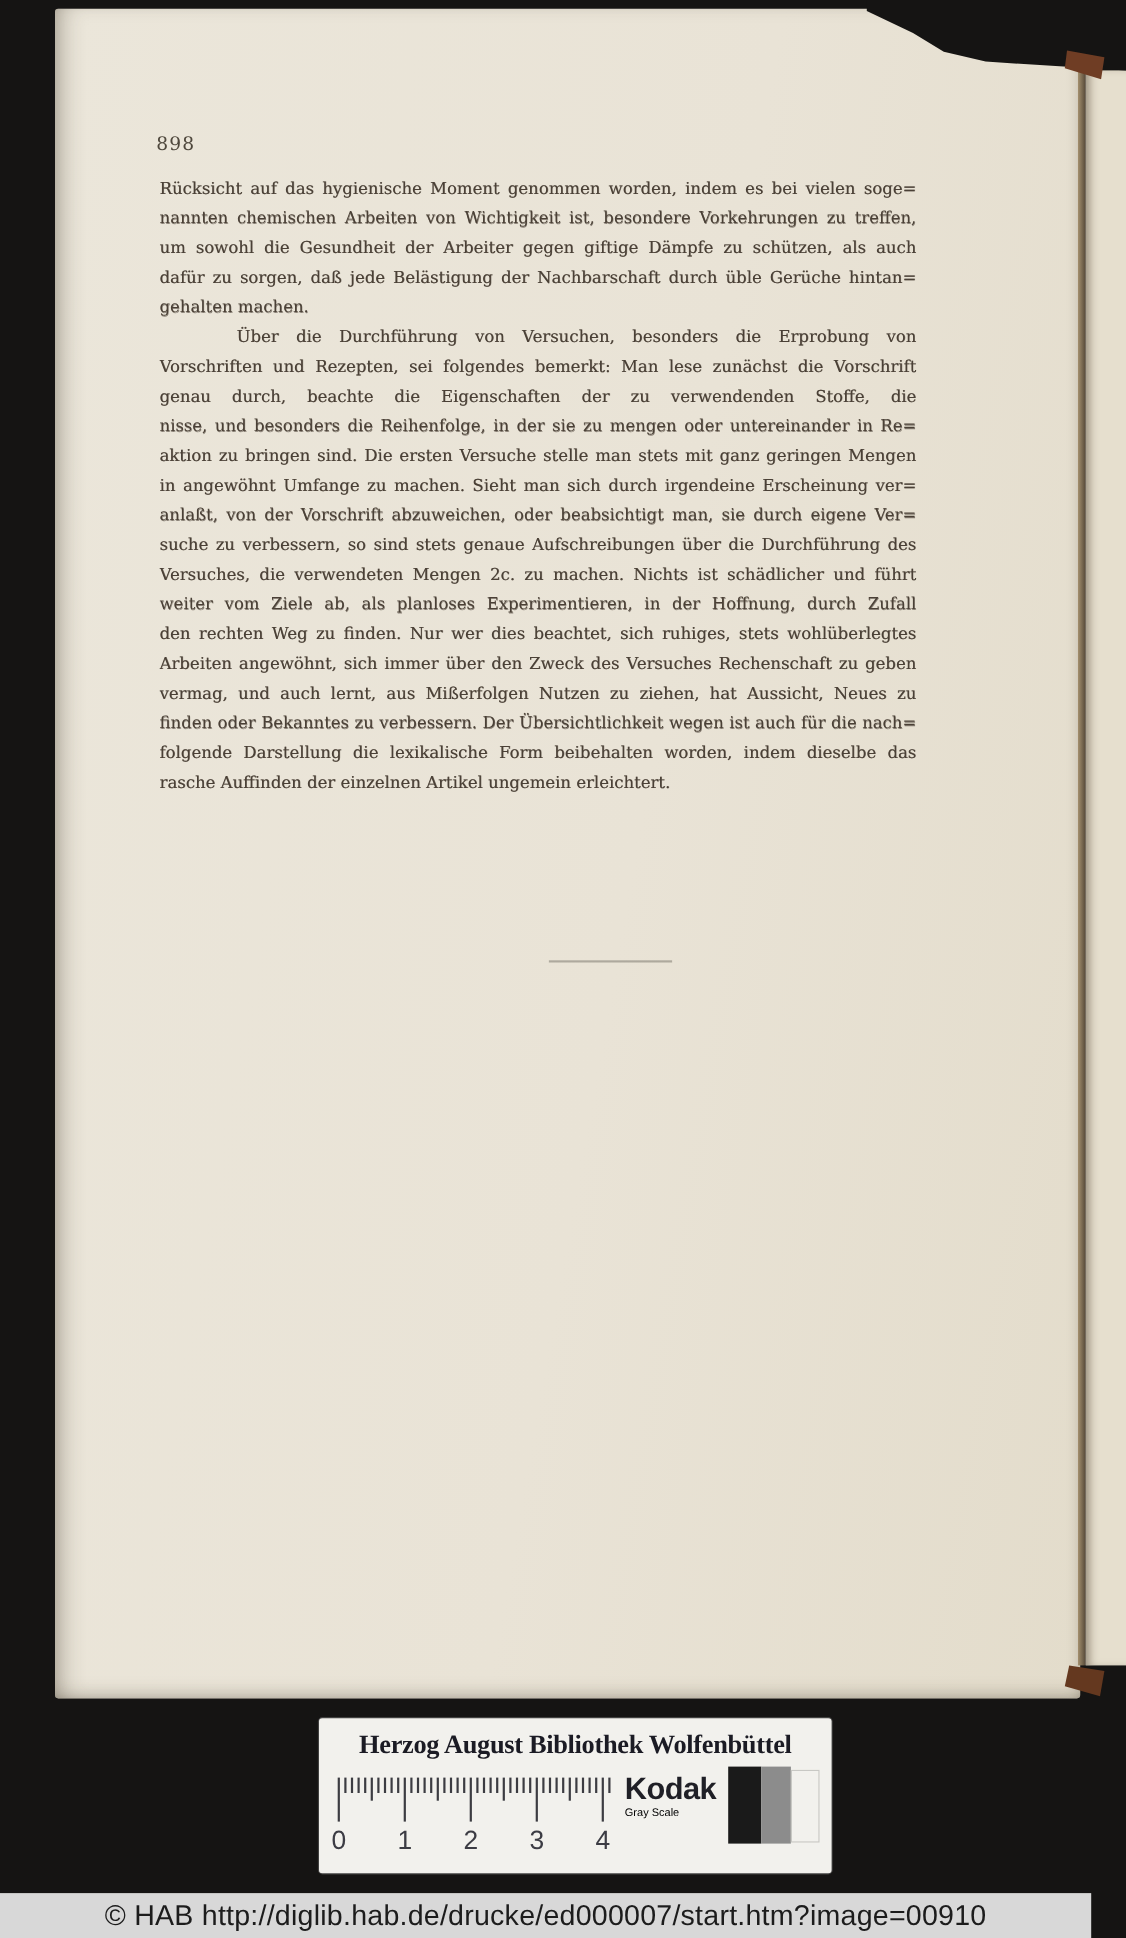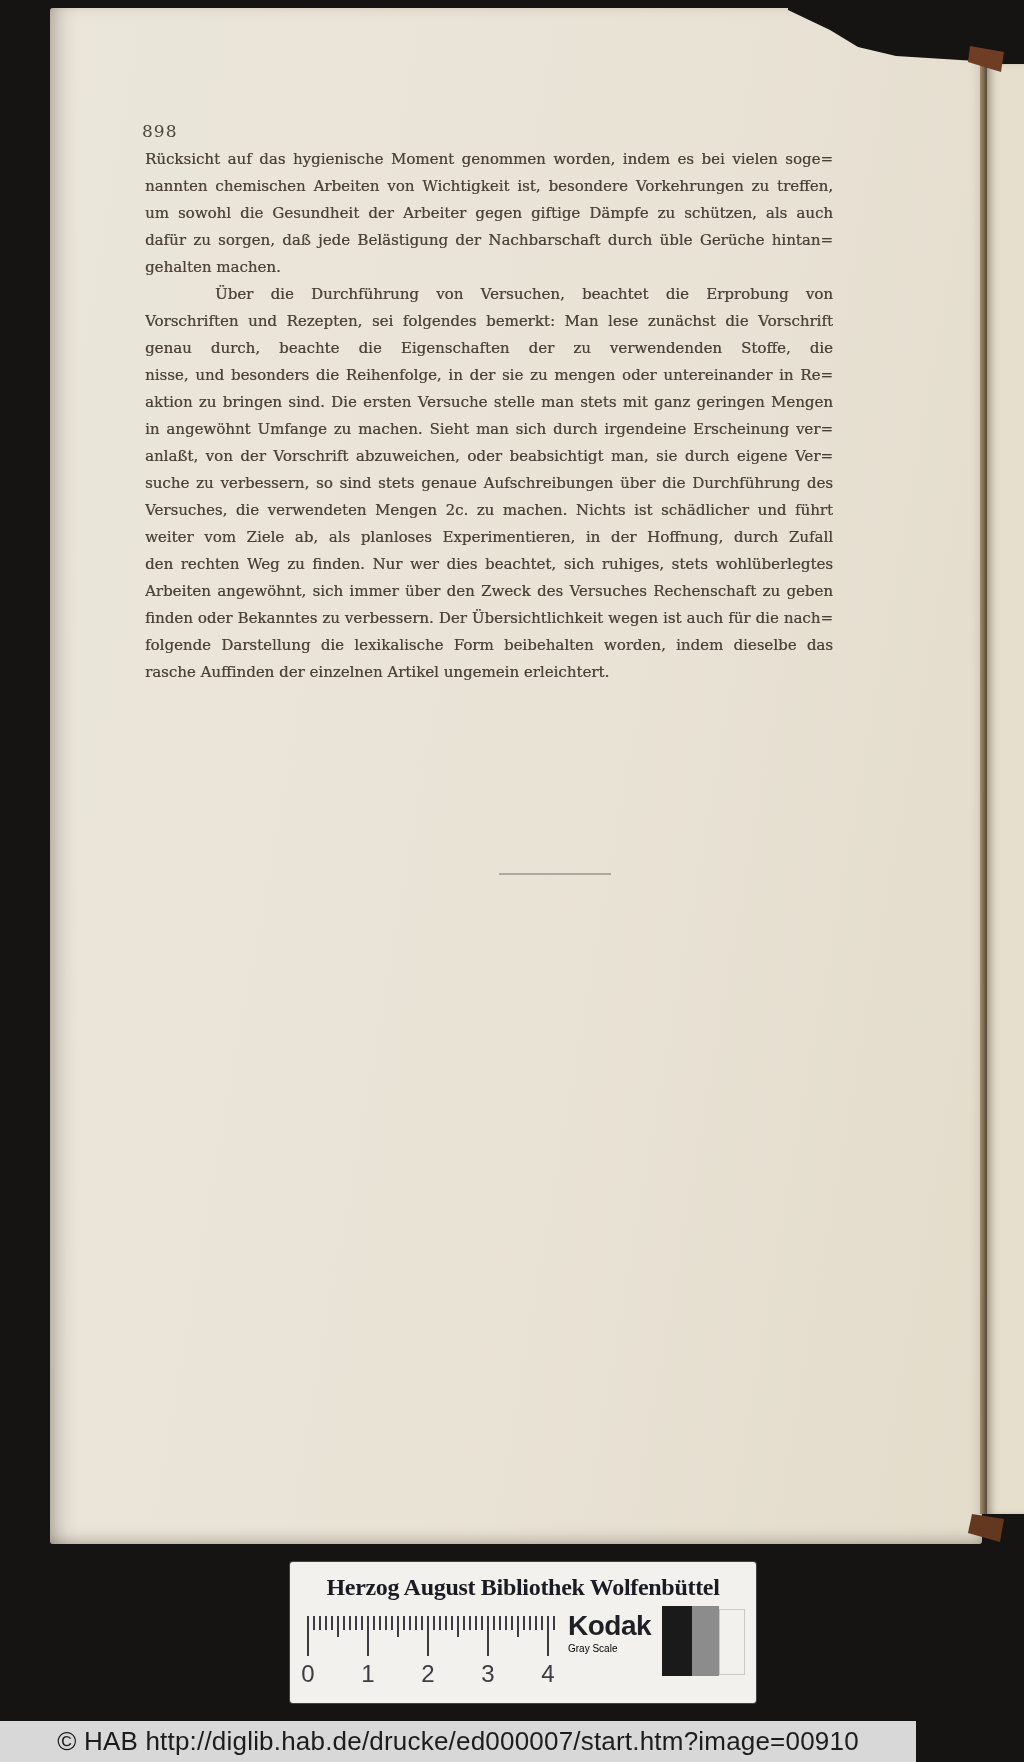--- a/index.html
+++ b/index.html
@@ -13,21 +13,21 @@
                inset 0 -12px 20px -14px rgba(60,50,35,.40),
                inset -8px 0 14px -10px rgba(60,50,35,.30);}
   .gutter{position:absolute;left:980px;top:62px;width:7px;height:1452px;
     background:linear-gradient(to right,#a38f6d,#554838);}
   .page-strip{position:absolute;left:987px;top:64px;width:37px;height:1450px;
     background:#e6dfce;box-shadow:inset 7px 0 9px -4px rgba(80,65,45,.55);}
   .cover-overlay{position:absolute;left:0;top:0;pointer-events:none;}
   
   .page-number{position:absolute;left:142px;top:121px;font-size:17px;color:#4f483d;
     letter-spacing:1px;}
-  .textblock{position:absolute;left:145px;top:146px;width:688px;color:var(--ink,#4a4036);}
+  .textblock{position:absolute;left:145px;top:158px;width:688px;color:var(--ink,#4a4036);}
   .line{height:27px;line-height:27px;font-size:15px;overflow:hidden;
     text-align:justify;text-align-last:justify;
     text-shadow:.4px .3px .3px rgba(60,50,40,.55);}
   .line.indent{padding-left:70px;}
   .line.plast{text-align-last:left;}
   .divider{position:absolute;left:499px;top:873px;width:112px;height:2px;
     background:#8f8a80;opacity:.65;}
   
   .panel{position:absolute;left:290px;top:1562px;width:466px;height:141px;
     background:#f2f1ed;border-radius:3px;box-shadow:0 0 0 1px rgba(150,150,150,.35);}
@@ -43,21 +43,21 @@
   .kodak{font-family:"Liberation Sans",sans-serif;font-weight:700;font-size:28px;
     color:#1f1f26;letter-spacing:-.5px;line-height:28px;}
   .kodak-sub{font-family:"Liberation Sans",sans-serif;font-size:10px;color:#000000;
     line-height:18px;}
   .patches{position:absolute;left:372px;top:44px;height:70px;display:flex;}
   .patch{height:70px;}
   .patch.p0{width:30px;}
   .patch.p1{width:27px;}
   .patch.p2{width:24px;height:64px;margin-top:3px;border:1px solid #c8c8c4;}
   
-  .caption-bar{position:absolute;left:0;top:1721px;width:916px;height:41px;
+  .caption-bar{position:absolute;left:0;top:1721px;width:992px;height:41px;
     background:var(--bar,#d8d8d8);text-align:center;line-height:41px;}
   .caption-text{font-family:"Liberation Sans",sans-serif;font-size:26px;color:#1c1c1c;
     letter-spacing:.2px;}
 </style>
 </head>
 <body>
 
 <div class="stage" style="--bg: #151413; --ink: #4a4036; --bar: #d8d8d8;">
 
   <div class="page-main"></div>
@@ -71,32 +71,33 @@
   </svg>
 
   <div class="page-number">898</div>
 
   <div class="textblock" id="textblock">
       <div class="line">Rücksicht auf das hygienische Moment genommen worden, indem es bei vielen soge=</div>
       <div class="line">nannten chemischen Arbeiten von Wichtigkeit ist, besondere Vorkehrungen zu treffen,</div>
       <div class="line">um sowohl die Gesundheit der Arbeiter gegen giftige Dämpfe zu schützen, als auch</div>
       <div class="line">dafür zu sorgen, daß jede Belästigung der Nachbarschaft durch üble Gerüche hintan=</div>
       <div class="line plast">gehalten machen.</div>
-      <div class="line indent">Über die Durchführung von Versuchen, beachtet die Erprobung von</div>
+      <div class="line indent">Über die Durchführung von Versuchen, besonders die Erprobung von</div>
       <div class="line">Vorschriften und Rezepten, sei folgendes bemerkt: Man lese zunächst die Vorschrift</div>
       <div class="line">genau durch, beachte die Eigenschaften der zu verwendenden Stoffe, die Mengenverhält=</div>
       <div class="line">nisse, und besonders die Reihenfolge, in der sie zu mengen oder untereinander in Re=</div>
       <div class="line">aktion zu bringen sind. Die ersten Versuche stelle man stets mit ganz geringen Mengen</div>
       <div class="line">in angewöhnt Umfange zu machen. Sieht man sich durch irgendeine Erscheinung ver=</div>
       <div class="line">anlaßt, von der Vorschrift abzuweichen, oder beabsichtigt man, sie durch eigene Ver=</div>
       <div class="line">suche zu verbessern, so sind stets genaue Aufschreibungen über die Durchführung des</div>
       <div class="line">Versuches, die verwendeten Mengen 2c. zu machen. Nichts ist schädlicher und führt immer</div>
       <div class="line">weiter vom Ziele ab, als planloses Experimentieren, in der Hoffnung, durch Zufall</div>
       <div class="line">den rechten Weg zu finden. Nur wer dies beachtet, sich ruhiges, stets wohlüberlegtes</div>
       <div class="line">Arbeiten angewöhnt, sich immer über den Zweck des Versuches Rechenschaft zu geben</div>
+      <div class="line">vermag, und auch lernt, aus Mißerfolgen Nutzen zu ziehen, hat Aussicht, Neues zu</div>
       <div class="line">finden oder Bekanntes zu verbessern. Der Übersichtlichkeit wegen ist auch für die nach=</div>
       <div class="line">folgende Darstellung die lexikalische Form beibehalten worden, indem dieselbe das</div>
       <div class="line plast">rasche Auffinden der einzelnen Artikel ungemein erleichtert.</div>
     </div>
 
   <div class="divider"></div>
 
   <div class="panel">
     <div class="panel-title">Herzog August Bibliothek Wolfenbüttel</div>
     <div class="ruler" id="ruler">

